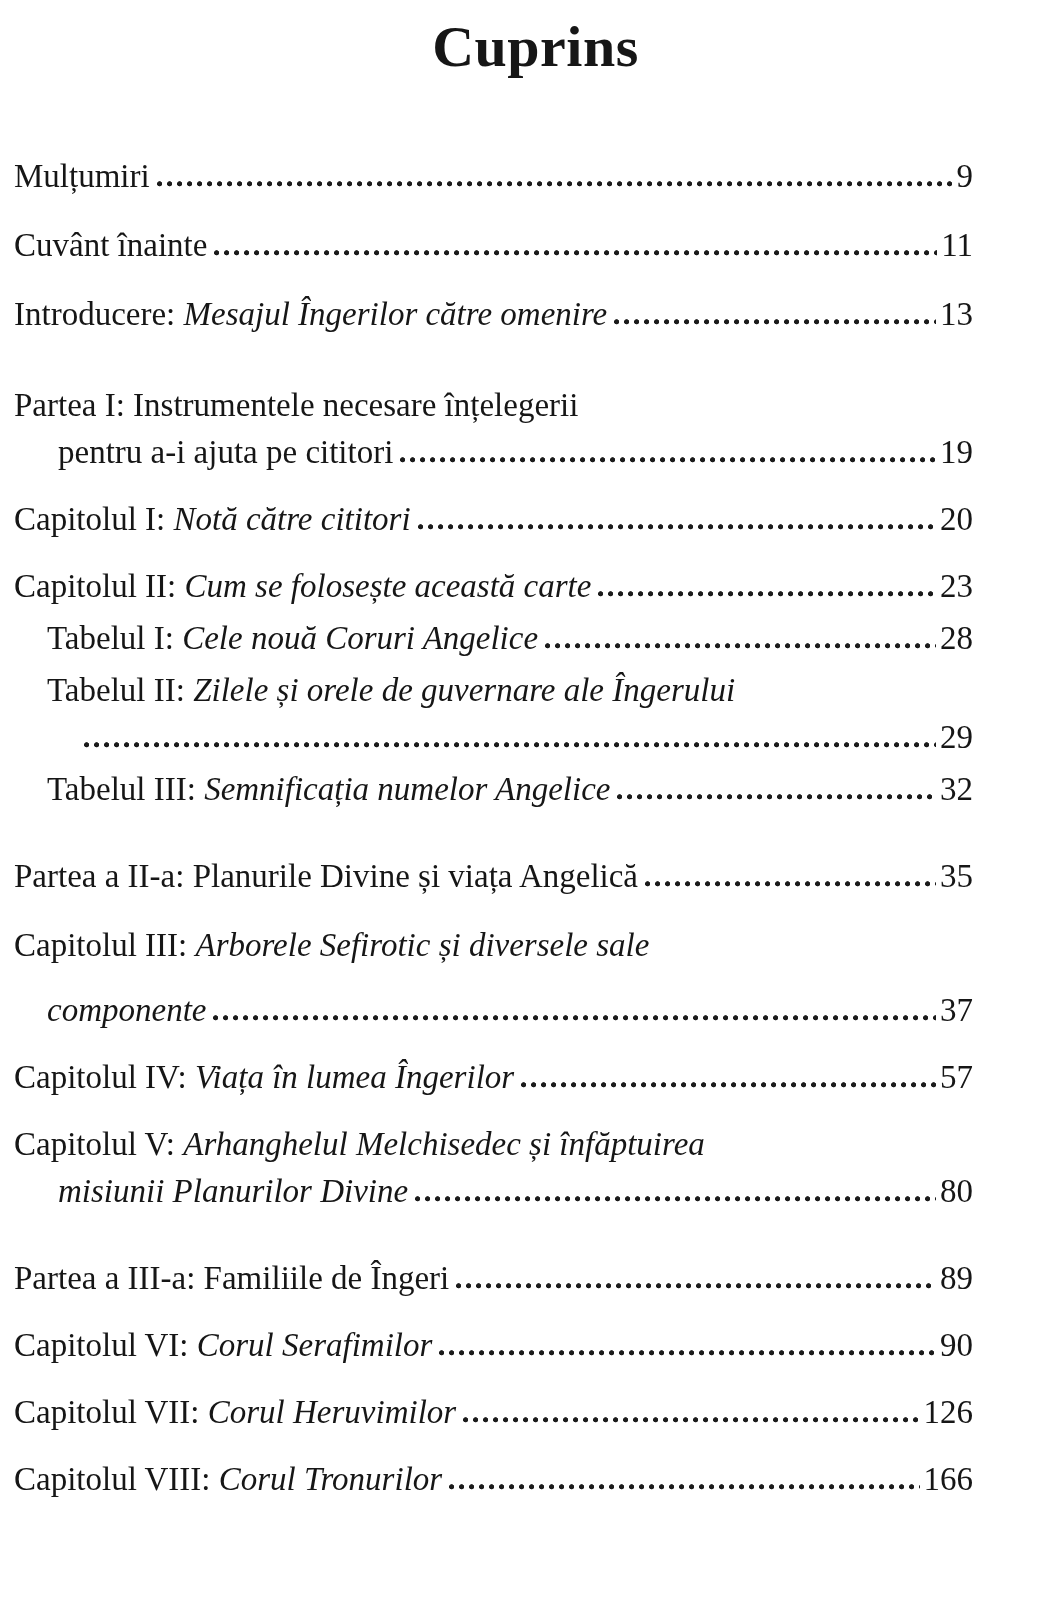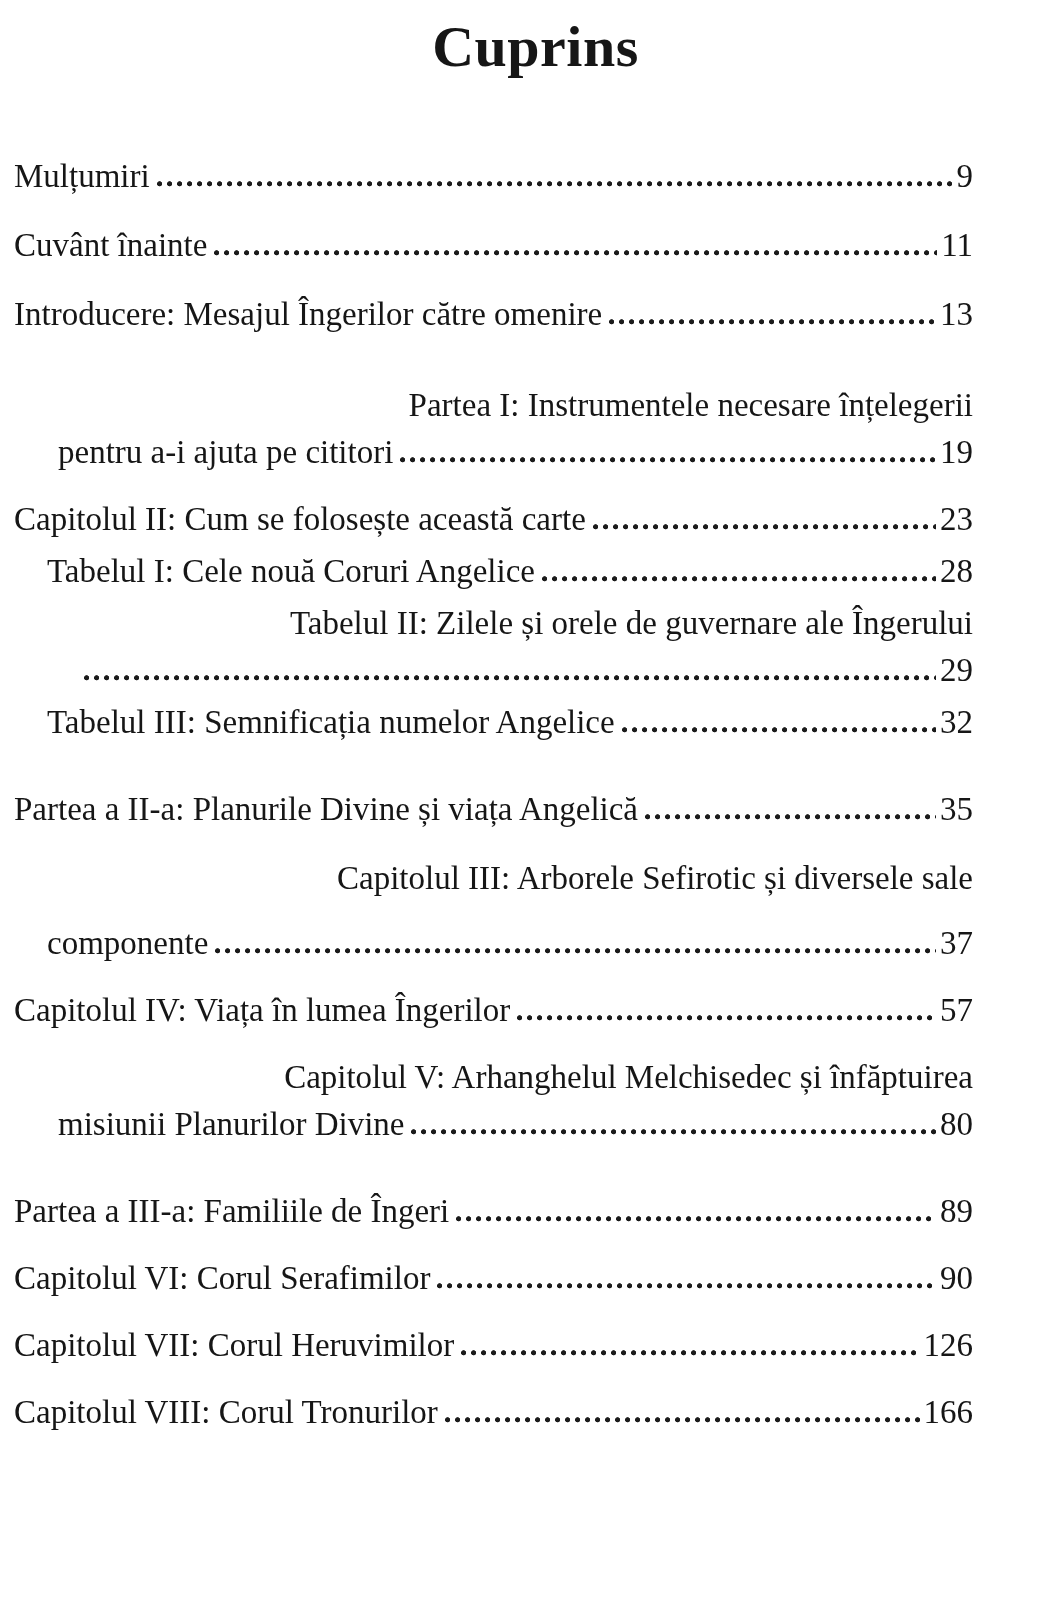--- a/index.html
+++ b/index.html
@@ -29,28 +29,27 @@
   .mt-first { margin-top: 72px; }
   .mt-lg    { margin-top: 22px; }
   .mt-sec   { margin-top: 40px; }
   .mt-secA  { margin-top: 44px; }
   .mt-ch    { margin-top: 20px; }
   .mt-ch2   { margin-top: 22px; }
   .mt-tab   { margin-top: 5px; }
   .ln {
     display: flex;
     align-items: baseline;
-    justify-content: flex-end;
   }
   .ln.gap { margin-top: 18px; }
   .ind-1    { padding-left: 33px; }
   .ind-wrap { padding-left: 44px; }
   .ind-2    { padding-left: 63px; }
   .lb { white-space: nowrap; flex: 0 1 auto; }
-  .i  { }
+  .i  { font-style: italic; }
   .en.bold .t { font-weight: 400; }
   .ld {
     flex: 1 1 auto;
     min-width: 24px;
     height: 6px;
     margin: 0 4px 0 7px;
     background-image: radial-gradient(circle at 2.6px 2.8px, #1b1b1b 2.2px, transparent 2.9px);
     background-size: 10px 6px;
     background-repeat: repeat-x;
     background-position: left bottom;
@@ -94,20 +93,27 @@
       <div class="ln">
         <span class="lb"><span class="t">Partea I: Instrumentele necesare înțelegerii</span></span>
       </div>
       <div class="ln ind-wrap">
         <span class="lb"><span class="t">pentru a-i ajuta pe cititori</span></span>
         <span class="ld"></span>
         <span class="pg">19</span>
       </div>
     </div>
 
+    <div class="en mt-ch">
+      <div class="ln">
+        <span class="lb"><span class="t">Capitolul I: </span><span class="t i">Notă către cititori</span></span>
+        <span class="ld"></span>
+        <span class="pg">20</span>
+      </div>
+    </div>
 
     <div class="en mt-ch">
       <div class="ln">
         <span class="lb"><span class="t">Capitolul II: </span><span class="t i">Cum se folosește această carte</span></span>
         <span class="ld"></span>
         <span class="pg">23</span>
       </div>
     </div>
 
     <div class="en mt-tab">

